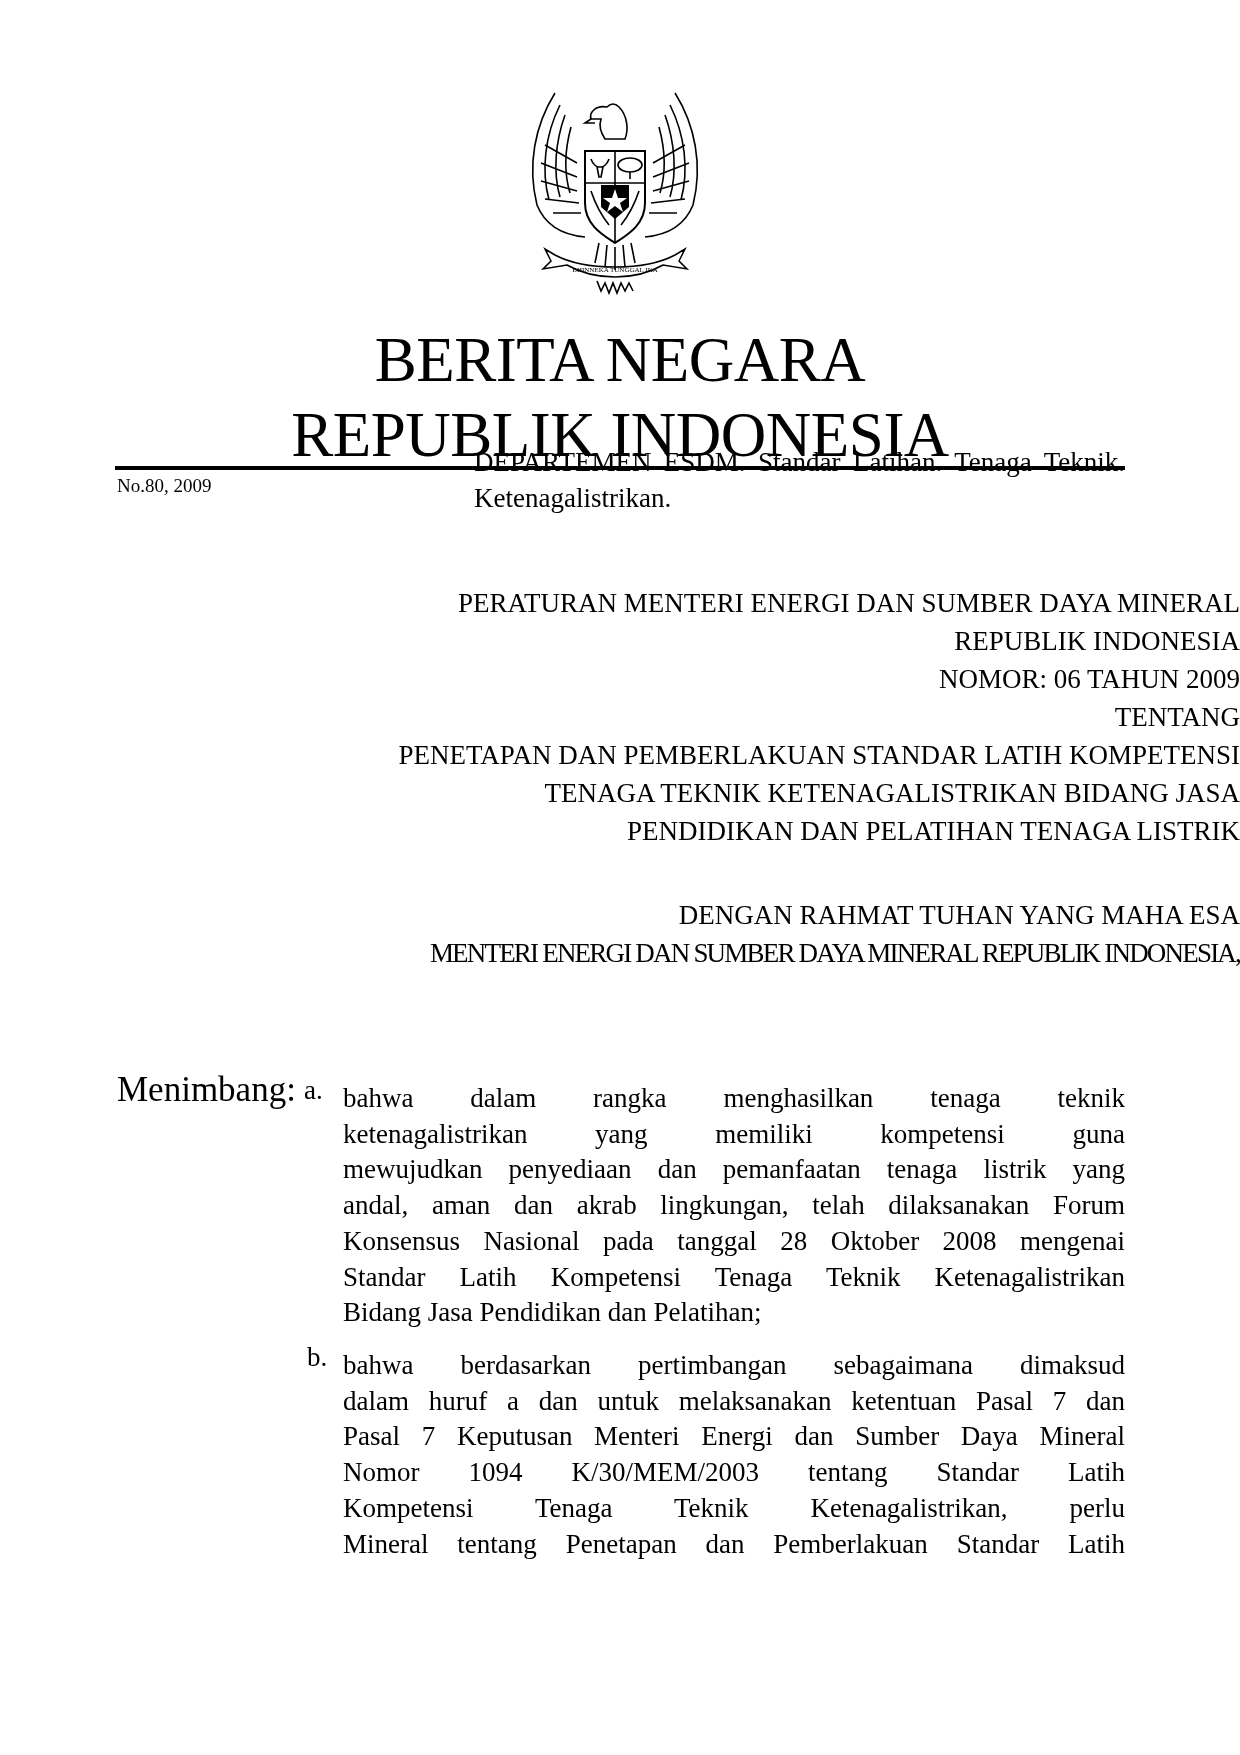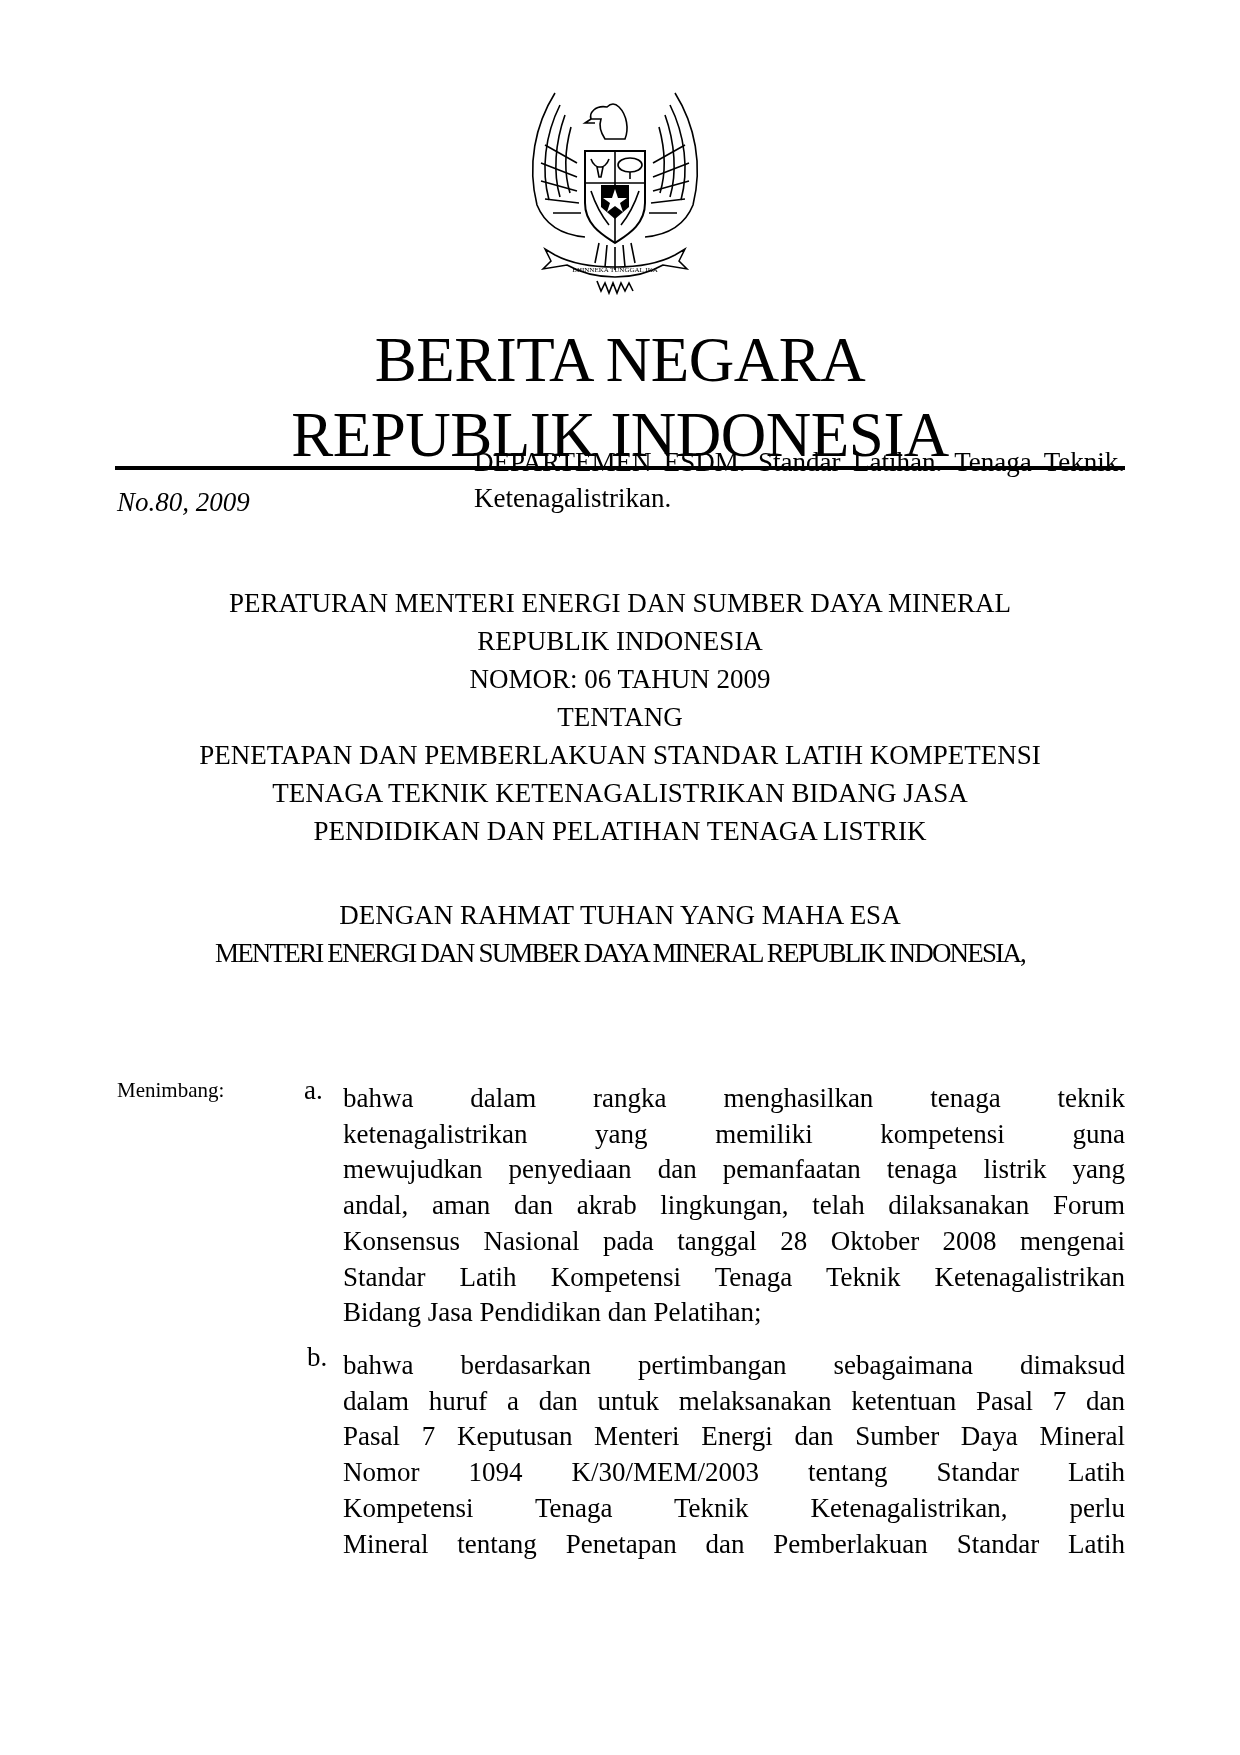--- a/index.html
+++ b/index.html
@@ -8,29 +8,29 @@
       font-family: "Liberation Serif", "DejaVu Serif", serif; color: #000;
     }
     .emblem { position: absolute; left: 515px; top: 85px; width: 200px; height: 215px; }
     .title {
       position: absolute; left: 0; width: 1240px; text-align: center;
       font-weight: normal; font-size: 63px; line-height: 75px; letter-spacing: -0.5px;
     }
     .title.l1 { top: 323px; }
     .title.l2 { top: 398px; }
     .rule { position: absolute; left: 115px; top: 466px; width: 1010px; height: 4px; background: #000; }
-    .meta-no { position: absolute; left: 117px; top: 484px; font-size: 27px; line-height: 36px; font-style: italic; }
+    .meta-no { position: absolute; left: 117px; top: 468px; font-size: 19px; line-height: 36px; }
     .meta-desc {
       position: absolute; left: 474px; top: 444px; width: 651px;
       font-size: 27px; line-height: 36px; text-align: justify; text-align-last: left;
     }
-    .center-block { position: absolute; left: 0; width: 1240px; text-align: center; font-size: 27px; }
+    .center-block { position: absolute; left: 0; width: 1240px; text-align: right; font-size: 27px; }
     .center-line { display: block; height: 38px; line-height: 38px; white-space: nowrap; }
     .menteri-line { letter-spacing: -1.8px; }
-    .consid-label { position: absolute; left: 117px; top: 1072px; font-size: 21px; line-height: 36px; }
+    .consid-label { position: absolute; left: 117px; top: 1072px; font-size: 35px; line-height: 36px; }
     .item { position: absolute; left: 0; width: 1240px; }
     .item-marker { position: absolute; font-size: 27px; line-height: 36px; }
     .item-text {
       position: absolute; left: 343px; width: 782px;
       font-size: 27px; line-height: 35.7px; text-align: justify; margin-top: 9px;
     }
     .item-text span.ln { display: block; text-align: justify; text-align-last: justify; white-space: nowrap; }
     .item-text span.ln.last { text-align-last: left; }
   </style>
 </head>

